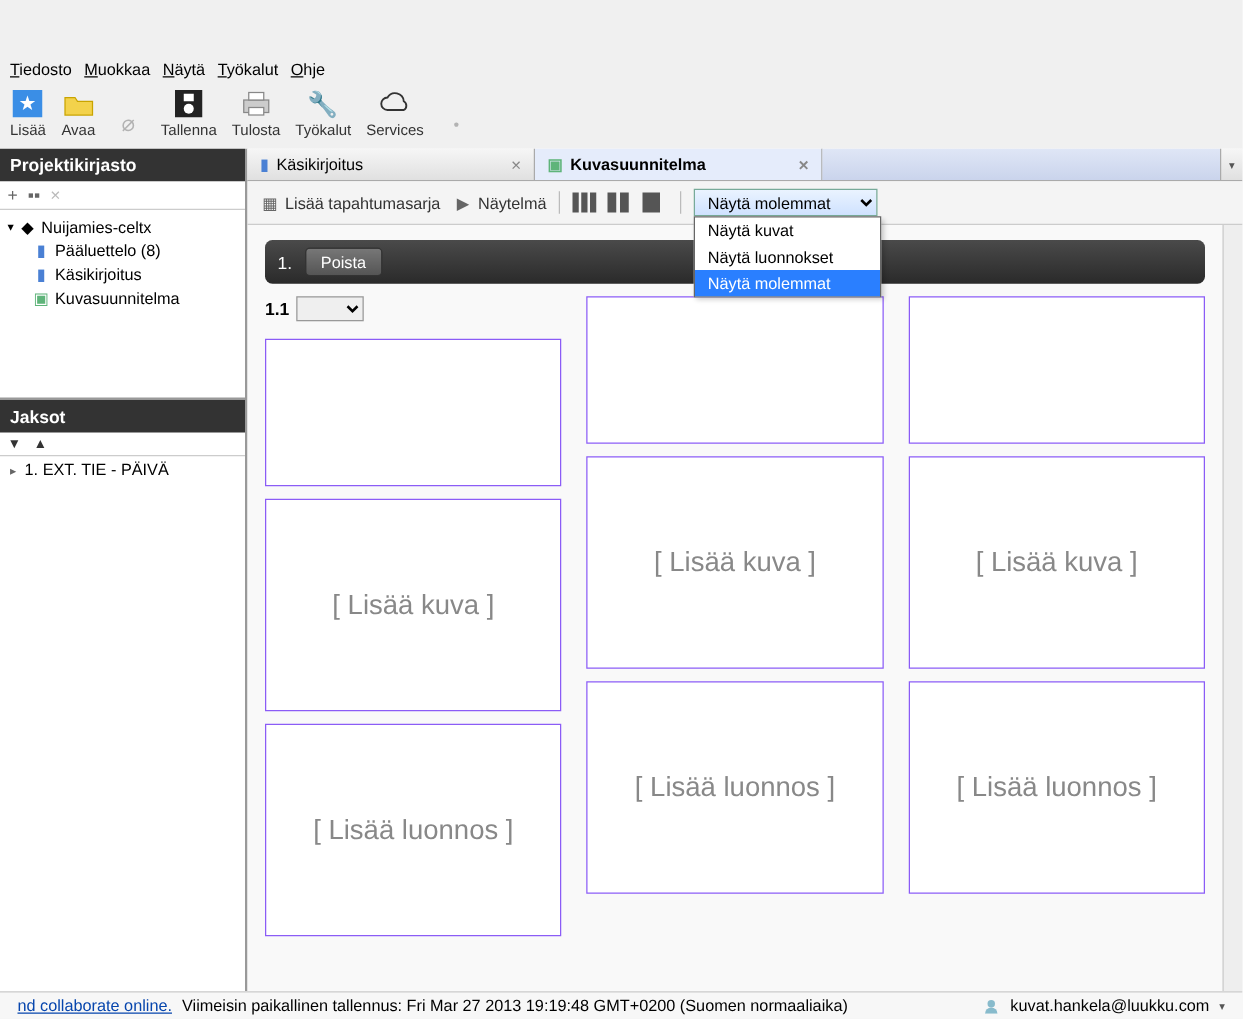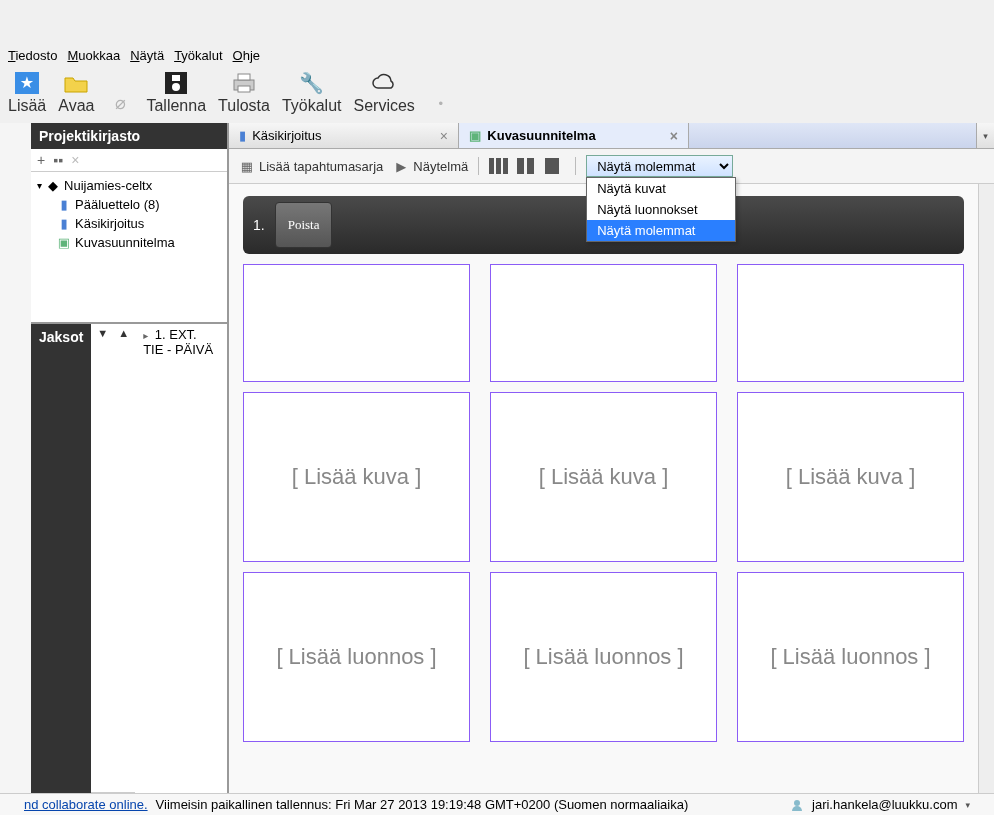--- a/index.html
+++ b/index.html
@@ -3,31 +3,31 @@
 <meta charset="utf-8">
 <style>
 * { box-sizing: border-box; margin: 0; padding: 0; font-family: Arial, sans-serif; }
 body { width: 994px; height: 815px; background: #f5f5f5; display: flex; flex-direction: column; overflow: hidden; font-size: 13px; }
 .menubar { display: flex; gap: 10px; padding: 4px 8px; background: #f0f0f0; }
 .menubar-item { cursor: pointer; margin-top: 44px; }
 .menubar-item u { text-decoration: underline; }
 .toolbar { display: flex; gap: 12px; padding: 4px 8px 8px 8px; background: #f0f0f0; align-items: flex-end; }
 .tool-btn { display: flex; flex-direction: column; align-items: center; gap: 2px; cursor: pointer; }
 .tool-btn .icon-box { width: 28px; height: 24px; display: flex; align-items: center; justify-content: center; }
-.tool-btn-label { font-size: 16px; color: #333; }
+.tool-btn-label { font-size: 12px; color: #333; }
 .main-wrap { display: flex; flex: 1; min-height: 0; }
-.sidebar { width: 198px; background: #fff; display: flex; flex-direction: column; border-right: 2px solid #999; margin-left: 31px; }
+.sidebar { width: 198px; background: #fff; display: flex; flex-direction: column; border-right: 2px solid #999; }
 .panel-header { background: #333; color: #fff; font-weight: bold; padding: 5px 8px; font-size: 14px; }
 .panel-tools { display: flex; gap: 8px; padding: 3px 6px; border-bottom: 1px solid #ccc; color: #666; }
 .panel-tools span { cursor: pointer; font-size: 14px; }
 .tree { flex: 0 0 150px; overflow: auto; padding: 4px 0; font-size: 13px; }
 .tree-item { display: flex; align-items: center; gap: 4px; padding: 2px 6px; cursor: pointer; }
 .tree-item.child { padding-left: 26px; }
 .tree-icon { width: 14px; height: 14px; display:inline-flex; align-items:center; justify-content:center; }
-.sequence-panel { display: flex; flex-direction: row; flex: 1; min-height: 0; border-top: 2px solid #999; }
+.sequence-panel { display: flex; flex-direction: column; flex: 1; min-height: 0; border-top: 2px solid #999; }
 .seq-nav { display: flex; gap: 10px; padding: 3px 6px; border-bottom: 1px solid #ccc; color: #333; }
 .seq-nav span { cursor:pointer; font-size: 11px; }
 .seq-list { flex: 1; overflow: auto; }
 .seq-item { padding: 3px 8px; cursor: pointer; font-size: 13px; }
 .seq-item::before { content: "▸"; margin-right: 3px; font-size: 10px; color: #666; }
 .content { flex: 1; display: flex; flex-direction: column; min-width: 0; }
 .tabs-row { display: flex; align-items: stretch; background: linear-gradient(#fff,#e6e6e6); border-bottom: 1px solid #aaa; height: 26px; }
 .tab { display: flex; align-items: center; gap: 6px; padding: 0 10px; border-right: 1px solid #aaa; cursor: pointer; background: linear-gradient(#f6f6f6,#e0e0e0); font-size: 13px; min-width: 230px; }
 .tab.active { background: #e5ecfb; font-weight: bold; }
 .tab-close { color: #888; font-size: 14px; line-height: 1; cursor: pointer; margin-left: auto; }
@@ -42,30 +42,30 @@
 .vi-bar { background:#555; }
 .view-select { position: relative; }
 .view-select select { height:22px; font-size:13px; padding: 1px 20px 1px 6px; border:1px solid #7a9; background: linear-gradient(#eaf3ff,#cfe2ff); cursor:pointer; }
 .dropdown-menu { position:absolute; top:22px; left:0; background:#fff; border:1px solid #666; min-width: 150px; z-index: 50; box-shadow: 2px 2px 4px rgba(0,0,0,0.2); }
 .dropdown-menu div { padding: 3px 10px; font-size:13px; cursor:pointer; }
 .dropdown-menu div.highlight { background:#2a7fff; color:#fff; }
 .storyboard-area { flex:1; overflow:auto; background:#f9f9f9; padding: 12px 14px; }
 .scene-bar { display:flex; align-items:center; background: linear-gradient(#4a4a4a,#2a2a2a); border-radius:6px; padding:6px 10px; gap:10px; margin-bottom: 10px; }
 .scene-bar .num { color:#fff; font-size:14px; }
 .scene-input { flex:1; background:#ddd; border:1px solid #888; border-radius:3px; padding:3px 8px; font-size:13px; }
-.delete-btn { background: linear-gradient(#777,#555); color:#fff; border:1px solid #333; border-radius:4px; padding:14px 12px; cursor:pointer; font-size:13px;font-family:Liberation Serif, serif; }
+.delete-btn { background: linear-gradient(#777,#555); color:#fff; border:1px solid #333; border-radius:4px; padding:3px 12px; cursor:pointer; font-size:13px; }
 .shot-grid { display:grid; grid-template-columns: repeat(3, 1fr); gap: 16px 20px; }
 .shot-header { display:flex; align-items:center; gap:6px; font-weight:bold; font-size:14px; margin-bottom:4px; }
 .shot-header select { height:20px; min-width:54px; font-size:12px; border:1px solid #999; }
 .cell-col { display:flex; flex-direction:column; gap:10px; }
 .placeholder-box { border:1px solid #8b5cf6; background:#fff; height:118px; display:flex; align-items:center; justify-content:center; color:#888; font-size:18px; }
 .placeholder-box.big { height: 170px; font-size: 22px; }
 .scrollbar-v { width:16px; background:#eee; border-left:1px solid #ccc; }
 .right-wrap { display:flex; flex:1; min-height:0; }
-.statusbar { display:flex; align-items:center; gap:8px; padding:3px 24px; border-top:1px solid #ccc; background:#f7f7f7; font-size:13px; }
+.statusbar { display:flex; align-items:center; gap:8px; padding:3px 14px; border-top:1px solid #ccc; background:#f7f7f7; font-size:13px; }
 .statusbar .link { color:#0645ad; text-decoration:underline; cursor:pointer; }
 .statusbar .spacer { flex:1; text-align:left; }
 .user-icon { width:14px; height:14px; display:inline-flex; align-items:center; justify-content:center; color:#6aa; }
 </style>
 </head>
 <body>
 
 <div class="menubar">
   <span class="menubar-item"><u>T</u><span></span>iedosto</span>
   <span class="menubar-item"><u>M</u>uokkaa</span>
@@ -230,20 +230,24 @@
     <div class="right-wrap">
       <div class="storyboard-area">
         <div class="scene-bar">
           <span class="num">1.</span>
           <button class="delete-btn">Poista</button>
         </div>
 
         <div class="shot-grid">
 
           <div class="cell-col">
+            <div class="shot-header">
+              <span>1.1</span>
+              <select><option></option></select>
+            </div>
             <div class="placeholder-box"></div>
             <div class="placeholder-box big">
                 <span>[ Lisää kuva ]</span>
               </div>
             <div class="placeholder-box big">
                 <span>[ Lisää luonnos ]</span>
               </div>
           </div>
 
           <div class="cell-col">
@@ -274,15 +278,15 @@
 
 <div class="statusbar">
   <span class="link">nd collaborate online.</span>
   <span class="spacer">Viimeisin paikallinen tallennus: Fri Mar 27 2013 19:19:48 GMT+0200 (Suomen normaaliaika)</span>
   <span class="user-icon">
     <svg width="12" height="12">
         <circle cx="6" cy="4" r="3" fill="#8bc"></circle>
         <path d="M1 12 a5 5 0 0 1 10 0 z" fill="#8bc"></path>
       </svg>
   </span>
-  <span>jari.hankela@luukku.com</span>
+  <span>kuvat.hankela@luukku.com</span>
   <span style="font-size:9px;color:#555;">▾</span>
 </div>
 
 </body></html>

